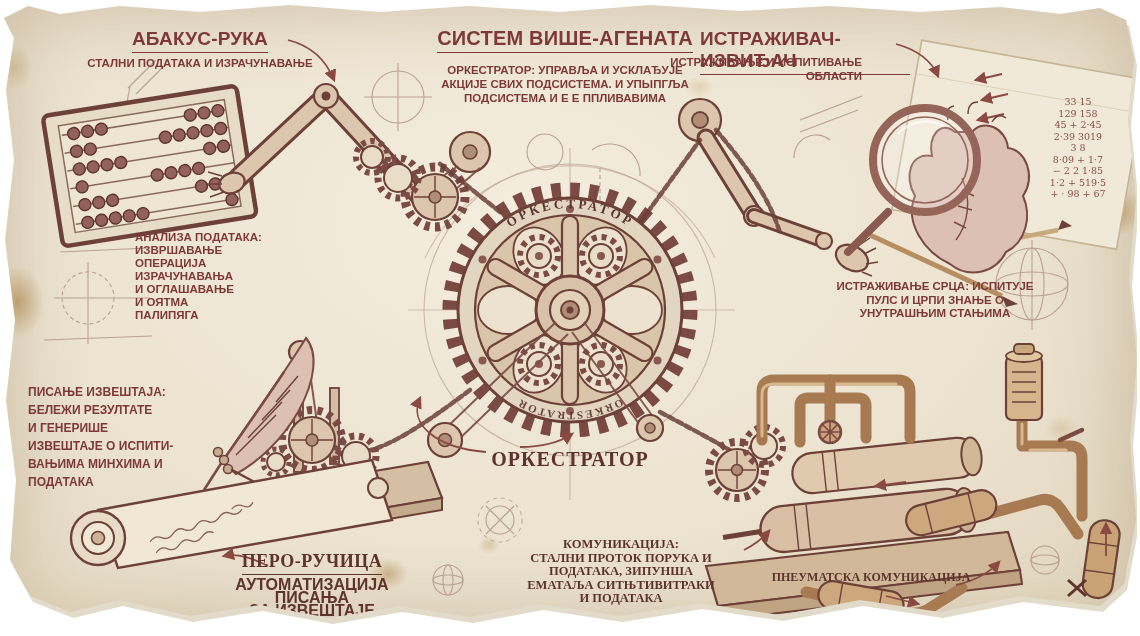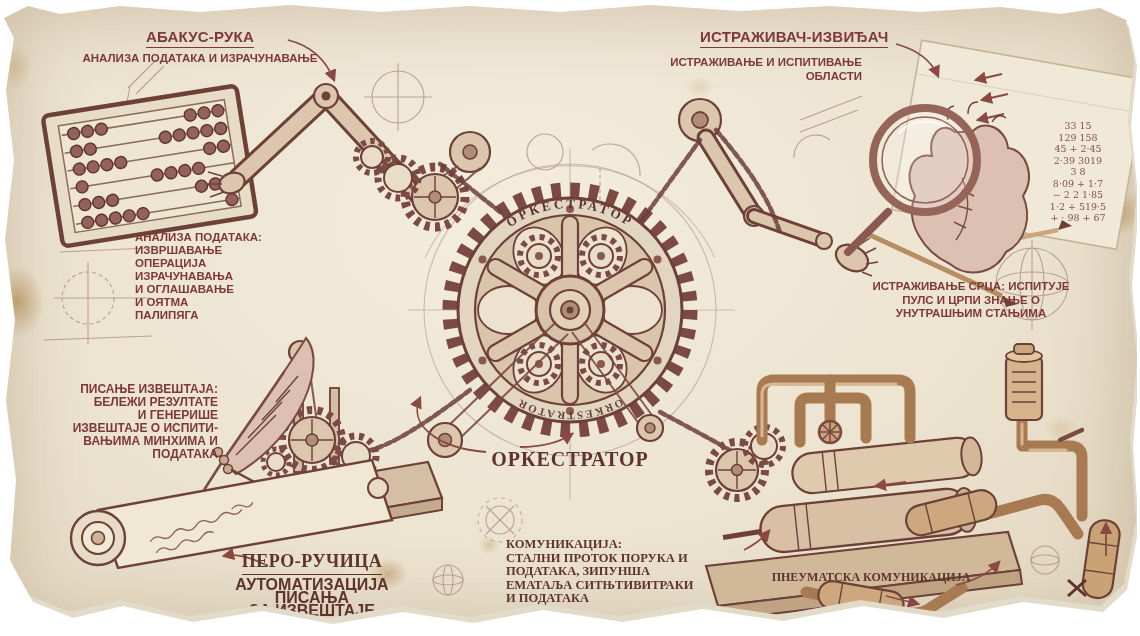--- a/index.html
+++ b/index.html
@@ -8,28 +8,28 @@
   .parch-shadow{position:absolute;left:3px;top:6px;width:1134px;height:628px;background:#d3c7ae;opacity:.65;
     clip-path:polygon(14px 38px,4px 18px,28px 6px,60px 14px,120px 6px,200px 12px,290px 5px,380px 12px,470px 6px,560px 12px,650px 5px,740px 11px,830px 6px,920px 12px,1000px 7px,1060px 14px,1100px 8px,1126px 20px,1134px 60px,1128px 120px,1136px 200px,1129px 280px,1137px 360px,1130px 440px,1136px 520px,1124px 584px,1100px 606px,1020px 596px,940px 612px,860px 600px,780px 615px,700px 603px,620px 616px,540px 604px,470px 617px,400px 606px,330px 618px,260px 605px,190px 616px,120px 600px,70px 612px,30px 596px,10px 560px,16px 480px,6px 400px,15px 320px,5px 240px,14px 160px,6px 90px);}
   .parchment{position:absolute;inset:0;
     background:radial-gradient(ellipse at 45% 35%, #f4eddd 0%, #ece3d0 55%, #e1d5bd 100%);
     clip-path:polygon(14px 38px,4px 18px,28px 6px,60px 14px,120px 6px,200px 12px,290px 5px,380px 12px,470px 6px,560px 12px,650px 5px,740px 11px,830px 6px,920px 12px,1000px 7px,1060px 14px,1100px 8px,1126px 20px,1134px 60px,1128px 120px,1136px 200px,1129px 280px,1137px 360px,1130px 440px,1136px 520px,1124px 584px,1100px 606px,1020px 596px,940px 612px,860px 600px,780px 615px,700px 603px,620px 616px,540px 604px,470px 617px,400px 606px,330px 618px,260px 605px,190px 616px,120px 600px,70px 612px,30px 596px,10px 560px,16px 480px,6px 400px,15px 320px,5px 240px,14px 160px,6px 90px);}
   .edge-shade{position:absolute;inset:0;box-shadow:inset 0 0 70px 14px rgba(150,118,86,.30);}
   .stain{position:absolute;border-radius:50%;}
   svg.art{position:absolute;inset:0;}
   .overlay{position:absolute;inset:0;pointer-events:none;}
   .lbl{position:absolute;color:#7e3936;}
-  .sans-t{font-weight:bold;font-size:15px;letter-spacing:.2px;}
+  .sans-t{font-weight:bold;font-size:19px;letter-spacing:.2px;}
   .underline{display:inline-block;border-bottom:1.6px solid currentColor;padding-bottom:2px;}
   .sub,.note,.calc{white-space:pre-line;}
   .sub{font-weight:bold;font-size:11.5px;line-height:14px;margin-top:3px;}
   .note{font-weight:bold;font-size:11.5px;line-height:13px;}
   .serif{font-family:"Liberation Serif",serif;color:#5e332c;}
   .serif-t{font-weight:bold;font-size:18px;letter-spacing:.5px;}
-  .calc{font-family:"DejaVu Serif",serif;font-size:9.5px;line-height:11.5px;color:#8a5148;text-align:center;margin-top:24px;}
+  .calc{font-family:"DejaVu Serif",serif;font-size:9.5px;line-height:11.5px;color:#8a5148;text-align:center;}
   .mirror{font-family:"DejaVu Serif",serif;font-style:italic;font-size:13px;color:#7b4a42;opacity:.8;text-align:center;letter-spacing:1px;}
   
   .s1{stroke:#6d4038;stroke-width:2.4;fill:none;stroke-linecap:round;}
   .s2{stroke:#6d4038;stroke-width:1.4;fill:none;}
   .fillp{fill:#dcc6ae;stroke:#6d4038;stroke-width:2.2;}
   .filll{fill:#e9ddc8;stroke:#6d4038;stroke-width:2;}
   .light{stroke:#b29585;stroke-width:1.1;fill:none;}
   .teeth{fill:none;stroke:#7b4a42;}
   .chain{stroke:#6b4038;stroke-width:4.5;fill:none;stroke-dasharray:6 3.5;stroke-linecap:round;opacity:.85;}
   .belt{stroke:#7b4a42;stroke-width:2;fill:none;opacity:.9;}
@@ -454,50 +454,56 @@
       <g stroke="#5f332d" stroke-width="3">
         <line x1="1068" y1="580" x2="1086" y2="596"></line>
           <line x1="1086" y1="580" x2="1068" y2="596"></line>
       </g>
     </svg>
 
     <div class="overlay">
 
       <div class="lbl" style="left:60px;top:28px;width:280px;text-align:center;">
         <div class="sans-t"><span class="underline">АБАКУС-РУКА</span></div>
-        <div class="sub">АНАЛИЗА ПОДАТАКА И ИЗРАЧУНАВАЊЕ</div>
+        <div class="sub">СТАЛНИ ПОДАТАКА И ИЗРАЧУНАВАЊЕ</div>
       </div>
 
+      <div class="lbl" style="left:420px;top:27px;width:290px;text-align:center;">
+        <div class="sans-t" style="font-size:20px;"><span class="underline">СИСТЕМ ВИШЕ-АГЕНАТА</span></div>
+        <div class="sub" style="margin-top:10px;">ОРКЕСТРАТОР: УПРАВЉА И УСКЛАЂУЈЕ
+АКЦИЈЕ СВИХ ПОДСИСТЕМА. И УПЫПГЉА
+ПОДСИСТЕМА И Е Е ППЛИВАВИМА</div>
+      </div>
 
       <div class="lbl" style="left:700px;top:28px;width:210px;text-align:left;">
         <div class="sans-t"><span class="underline">ИСТРАЖИВАЧ-ИЗВИЂАЧ</span></div>
       </div>
       <div class="lbl sub" style="left:652px;top:52px;width:210px;text-align:right;">ИСТРАЖИВАЊЕ И ИСПИТИВАЊЕ
 ОБЛАСТИ</div>
 
       <div class="lbl note" style="right:805px;top:231px;width:200px;text-align:left;">АНАЛИЗА ПОДАТАКА:
 ИЗВРШАВАЊЕ
 ОПЕРАЦИЈА
 ИЗРАЧУНАВАЊА
 И ОГЛАШАВАЊЕ
 И ОЯТМА
 ПАЛИПЯГА</div>
 
-      <div class="lbl note" style="right:922px;top:383px;width:190px;text-align:right;font-size:12px;line-height:13px;">ПИСАЊЕ ИЗВЕШТАЈА:
+      <div class="lbl note" style="right:922px;top:383px;width:190px;text-align:left;font-size:12px;line-height:18px;">ПИСАЊЕ ИЗВЕШТАЈА:
 БЕЛЕЖИ РЕЗУЛТАТЕ
 И ГЕНЕРИШЕ
 ИЗВЕШТАЈЕ О ИСПИТИ-
 ВАЊИМА МИНХИМА И
 ПОДАТАКА</div>
 
-      <div class="lbl note" style="left:831px;top:280px;width:280px;text-align:center;line-height:13.5px;">ИСТРАЖИВАЊЕ СРЦА: ИСПИТУЈЕ
+      <div class="lbl note" style="left:795px;top:280px;width:280px;text-align:center;line-height:13.5px;">ИСТРАЖИВАЊЕ СРЦА: ИСПИТУЈЕ
 ПУЛС И ЦРПИ ЗНАЊЕ О
 УНУТРАШЊИМ СТАЊИМА</div>
 
-      <div class="lbl note serif" style="right:404px;top:538px;width:230px;text-align:left;font-size:12.5px;line-height:13.5px;">КОМУНИКАЦИЈА:
+      <div class="lbl note serif" style="right:404px;top:538px;width:230px;text-align:center;font-size:12.5px;line-height:13.5px;">КОМУНИКАЦИЈА:
 СТАЛНИ ПРОТОК ПОРУКА И
 ПОДАТАКА, ЗИПУНША
 ЕМАТАЉА СИТЊТИВИТРАКИ
 И ПОДАТАКА</div>
 
       <div class="lbl serif" style="left:470px;top:448px;width:200px;text-align:center;font-weight:bold;font-size:20px;letter-spacing:1px;">ОРКЕСТРАТОР</div>
 
       <div class="lbl serif" style="left:202px;top:551px;width:220px;text-align:center;">
         <div class="serif-t"><span class="underline">ПЕРО-РУЧИЦА</span></div>
         <div class="sub" style="font-size:16px;line-height:13px;font-family:Liberation Sans, sans-serif;">АУТОМАТИЗАЦИЈА ПИСАЊА

